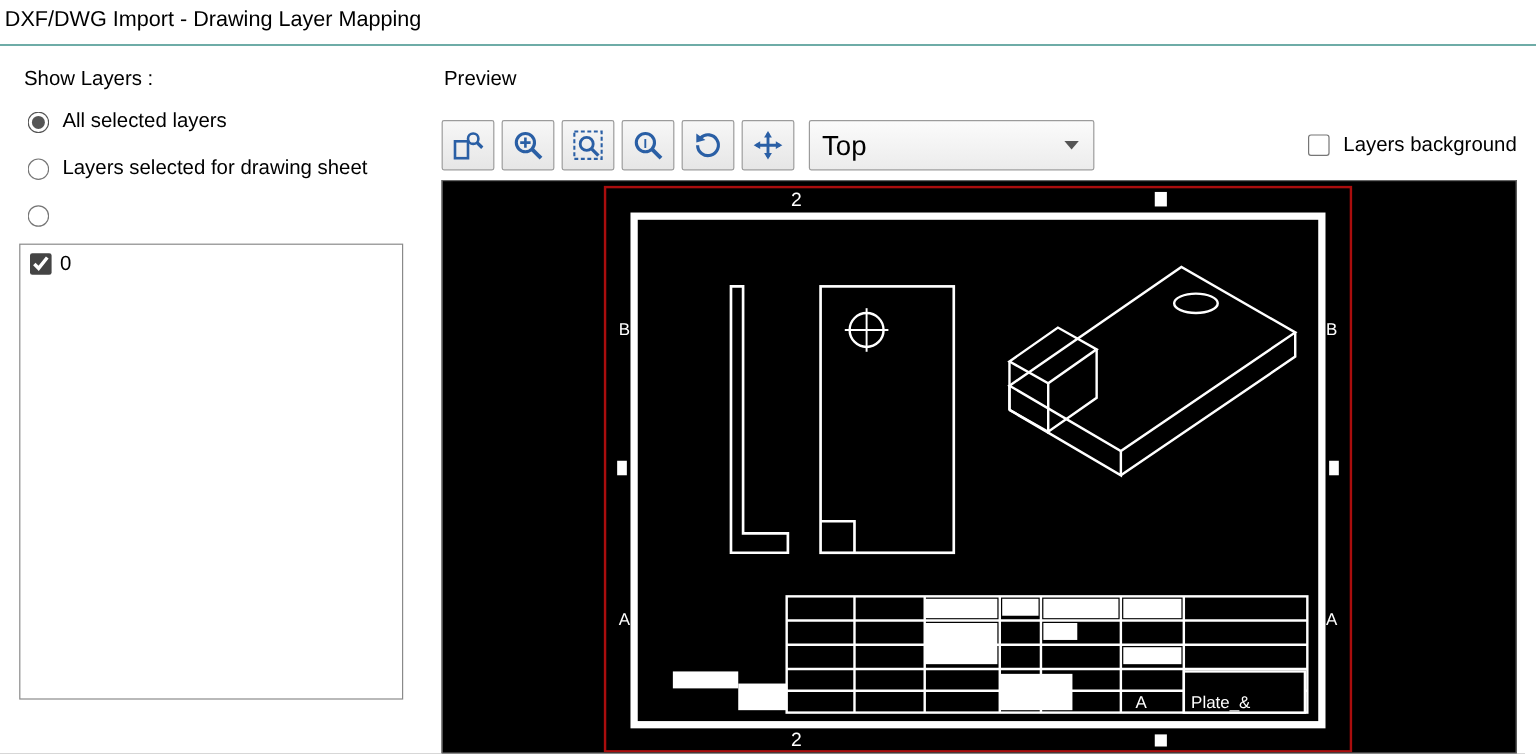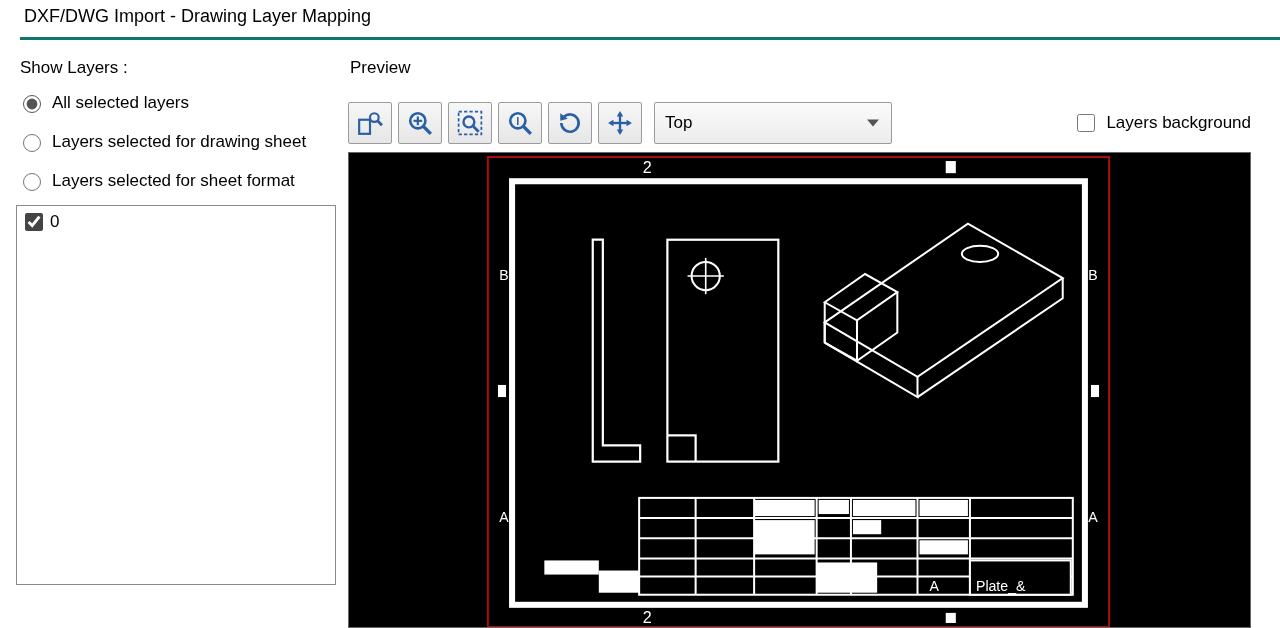--- a/index.html
+++ b/index.html
@@ -12,28 +12,27 @@
     color: #000;
     overflow: hidden;
   }
   .window {
     width: 100%; height: 100%;
     display: flex; flex-direction: column;
   }
   .titlebar {
     padding: 6px 8px 10px 4px;
     font-size: 18px;
-    border-bottom: 3px solid #0f766e;
-    margin-left: 20px;
+    border-bottom: 1px solid #0f766e;
   }
   .content {
     flex: 1;
     display: flex;
-    padding: 18px 29px 0 16px;
-    gap: 12px;
+    padding: 18px 16px 0 16px;
+    gap: 32px;
   }
   .left-pane {
     width: 320px;
     display: flex; flex-direction: column;
   }
   .group-label {
     font-size: 17px;
     margin: 0 0 10px 4px;
   }
   .radio-row {
@@ -84,21 +83,21 @@
     border-radius: 2px;
     cursor: pointer;
   }
   .toolbtn svg { width: 26px; height: 26px; }
   .view-select {
     margin-left: 6px;
     height: 42px;
     width: 238px;
     border: 1px solid #9b9b9b;
     background: linear-gradient(#fbfbfb,#ececec);
-    font-size: 17px;
+    font-size: 23px;
     padding: 0 28px 0 10px;
     position: relative;
     display: flex; align-items: center;
     border-radius: 2px;
     cursor: pointer;
   }
   .view-select::after {
     content: "";
     position: absolute; right: 12px; top: 50%;
     width: 0; height: 0;
@@ -149,21 +148,20 @@
       <label class="radio-row">
         <input type="radio" name="showlayers" checked="" style="">
         <span>All selected layers</span>
       </label>
       <label class="radio-row">
         <input type="radio" name="showlayers" style="">
         <span>Layers selected for drawing sheet</span>
       </label>
       <label class="radio-row">
         <input type="radio" name="showlayers" style="">
-        <span>Layers selected for sheet format</span>
       </label>
 
       <div class="layer-list">
         <div class="layer-row">
           <input type="checkbox" checked="" style="">
           <span>0</span>
         </div>
       </div>
     </div>
 

